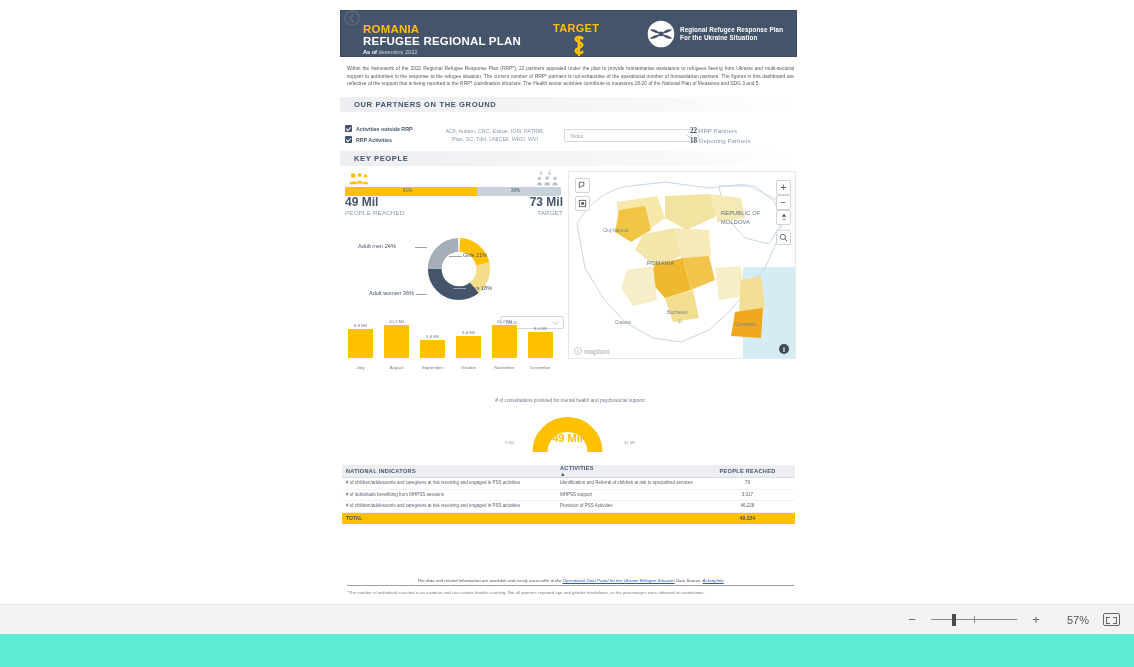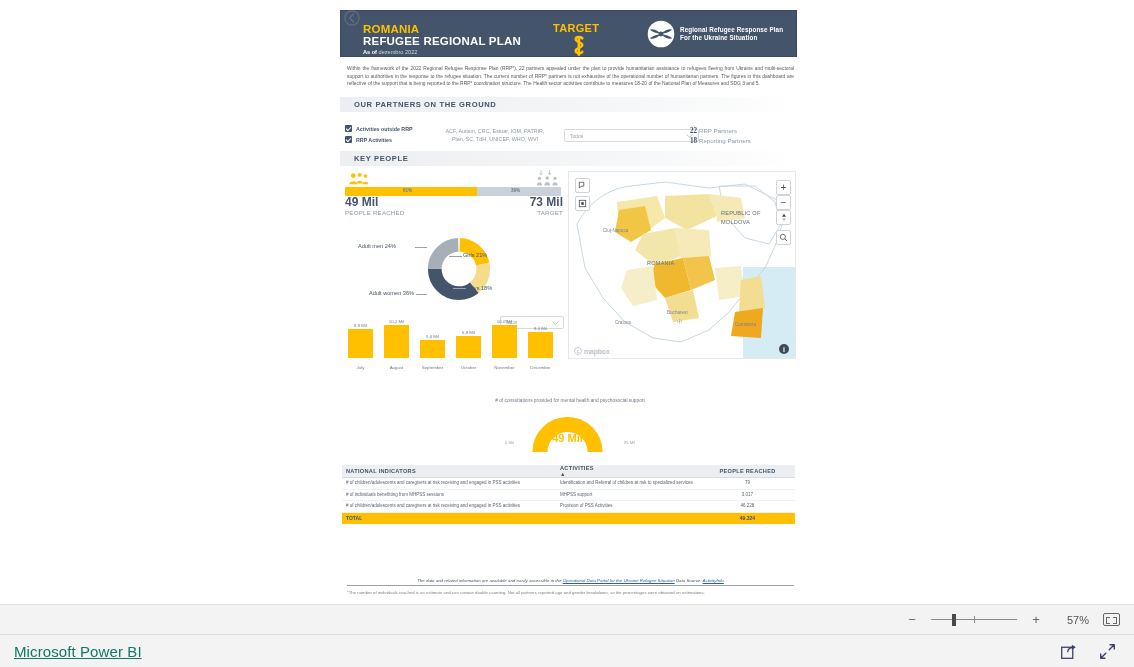--- a/index.html
+++ b/index.html
@@ -607,28 +607,14 @@
     <div class="ztrack">
       <div class="line"></div>
       <div class="tick"></div>
       <div class="knob"></div>
     </div>
     <div class="zplus">+</div>
     <div class="zpct">57%</div>
     <div class="zfit"></div>
   </div>
 
-  <div id="pbifooter">
-    <a id="pbi-brand" href="#">Microsoft Power BI</a>
-    <div id="pbi-actions">
-      <svg width="17" height="17" viewBox="0 0 20 20">
-        <rect x="2" y="5" width="13" height="13" fill="none" stroke="#3b3f6b" stroke-width="1.5"></rect>
-        <path d="M9 11 C9 6, 13 5, 17 5" fill="none" stroke="#3b3f6b" stroke-width="1.5"></path>
-        <path d="M14 2 L18.5 5 L14 8 Z" fill="#3b3f6b"></path>
-      </svg>
-      <svg width="17" height="17" viewBox="0 0 20 20">
-        <path d="M18 2 L12 8 M18 2 L13 2 M18 2 L18 7" fill="none" stroke="#3b3f6b" stroke-width="1.6" stroke-linecap="round"></path>
-        <path d="M2 18 L8 12 M2 18 L7 18 M2 18 L2 13" fill="none" stroke="#3b3f6b" stroke-width="1.6" stroke-linecap="round"></path>
-      </svg>
-    </div>
-  </div>
 
 </div>
 
 </body></html>

